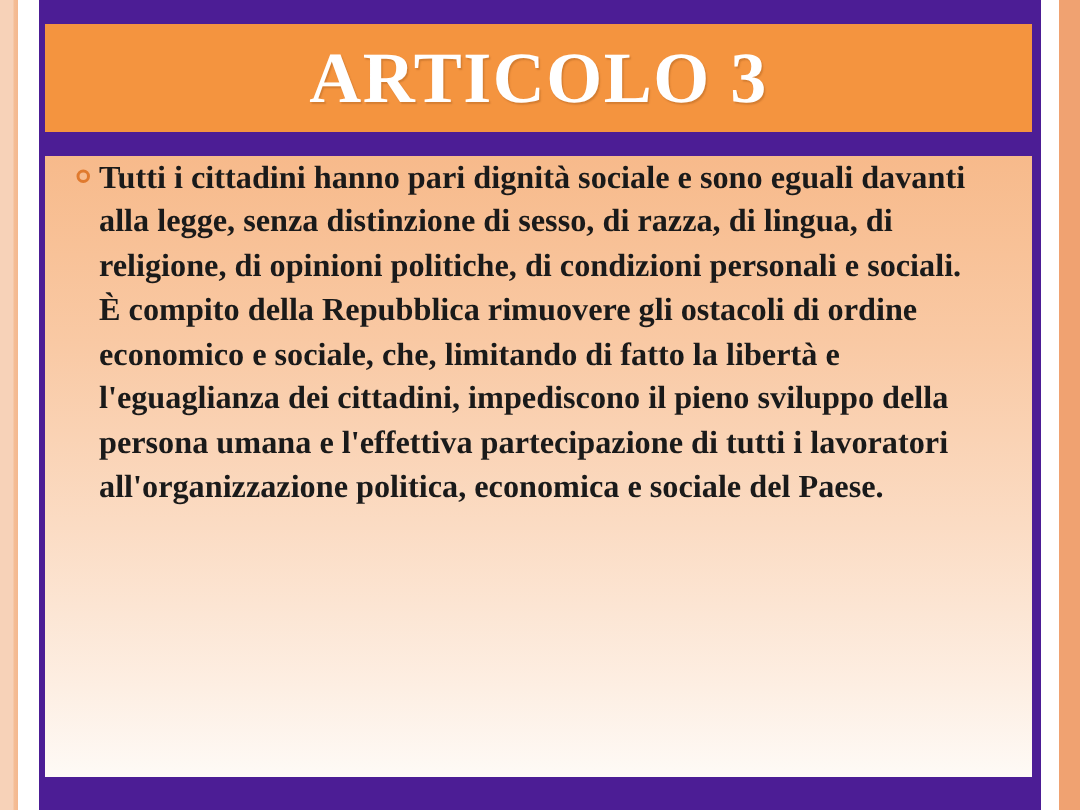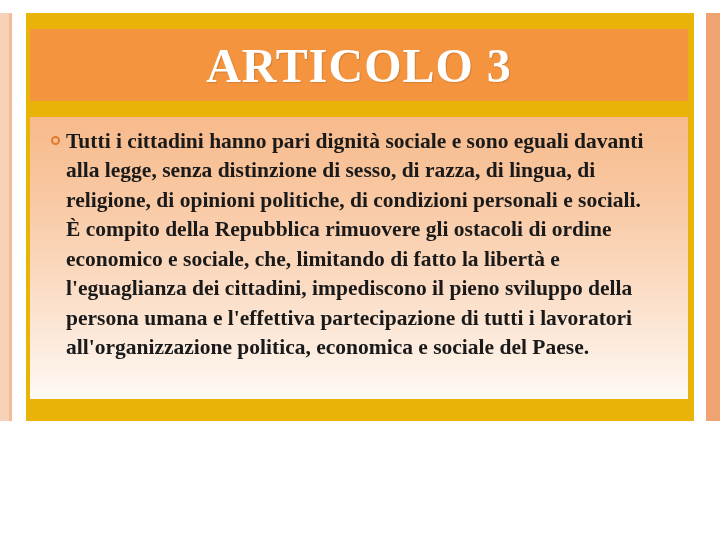--- a/index.html
+++ b/index.html
@@ -9,26 +9,25 @@
   body {
     width: 720px;
     height: 540px;
     background: #ffffff;
     font-family: "Liberation Serif", serif;
     overflow: hidden;
   }
   .slide {
     position: relative;
     width: 720px;
-    height: 408px;
+    height: 540px;
     box-sizing: border-box;
-    background: #eab308;
+    background: #4c1d95;
     display: flex;
     flex-direction: column;
-    margin-top: 13px;
   }
   
   .edge-band {
     position: absolute;
     top: 0;
     bottom: 0;
     width: 26px;
   }
   .edge-band.left {
     left: 0;
@@ -86,21 +85,21 @@
   }
 
   .body-box {
     position: absolute;
     left: 4px;
     right: 6px;
     top: 104px;
     bottom: 22px;
     background: linear-gradient(to bottom, #f7ba8b 0%, #f9c9a4 30%, #fbdcc4 60%, #fdeee2 85%, #fefaf6 100%);
     box-sizing: border-box;
-    padding: 10px 18px 10px 14px;
+    padding: 0 18px 10px 14px;
   }
   .bullet-row {
     display: flex;
     align-items: flex-start;
   }
   .bullet-marker {
     flex: 0 0 auto;
     width: 22px;
     padding-top: 9px;
     display: flex;

